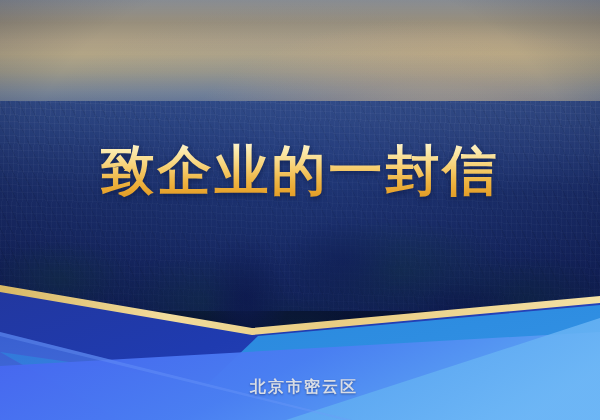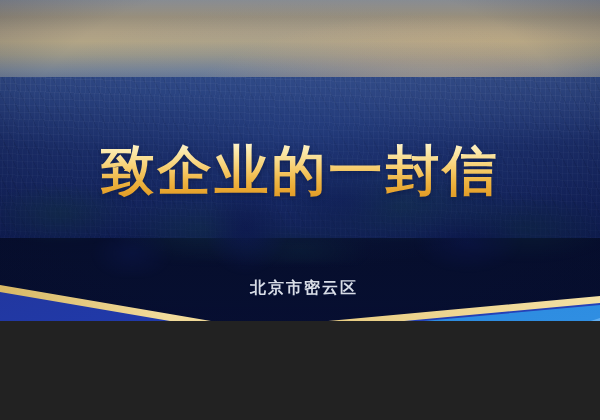--- a/index.html
+++ b/index.html
@@ -3,21 +3,21 @@
 <meta charset="utf-8">
 <style>
   html, body {
     margin: 0;
     padding: 0;
     background: #222;
   }
   #poster {
     position: relative;
     width: 600px;
-    height: 321px;
+    height: 420px;
     overflow: hidden;
     font-family: "Liberation Sans", "DejaVu Sans", sans-serif;
     background: #0d1a3a;
   }
 
   
   .photo {
     position: absolute;
     inset: 0;
   }

